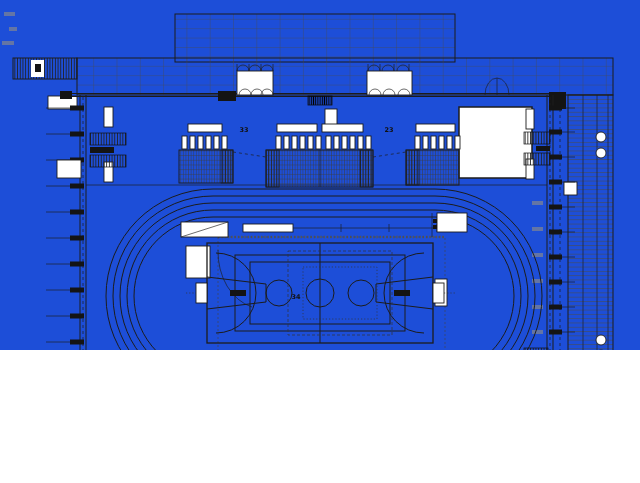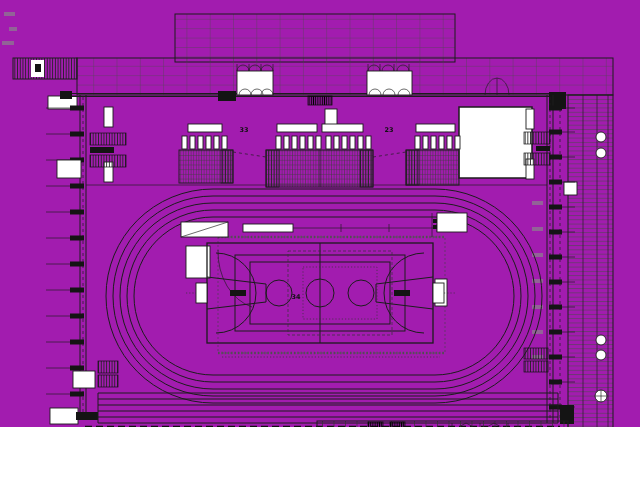--- a/index.html
+++ b/index.html
@@ -1,16 +1,16 @@
 <!DOCTYPE html>
 <html><head>
 <meta charset="utf-8">
 <style>
   html,body{margin:0;padding:0;background:#ffffff;}
-  .page{width:640px;height:427px;position:relative;background:#a21caf;overflow:hidden;
+  .page{width:640px;height:350px;position:relative;background:#1d4ed8;overflow:hidden;
         font-family:"DejaVu Sans", sans-serif;}
   svg{display:block}
   
   .ln   {stroke:#1c1c1c;fill:none;stroke-width:1;}
   .ln12 {stroke:#1c1c1c;fill:none;stroke-width:1.3;}
   .thin {stroke:#1c1c1c;fill:none;stroke-width:.65;}
   .wh   {fill:#ffffff;stroke:#1c1c1c;stroke-width:.9;}
   .whthk{fill:#ffffff;stroke:#1c1c1c;stroke-width:1.5;}
   .dk   {fill:#141414;stroke:none;}
   .smudge{fill:#8a8a8a;opacity:.65;}

